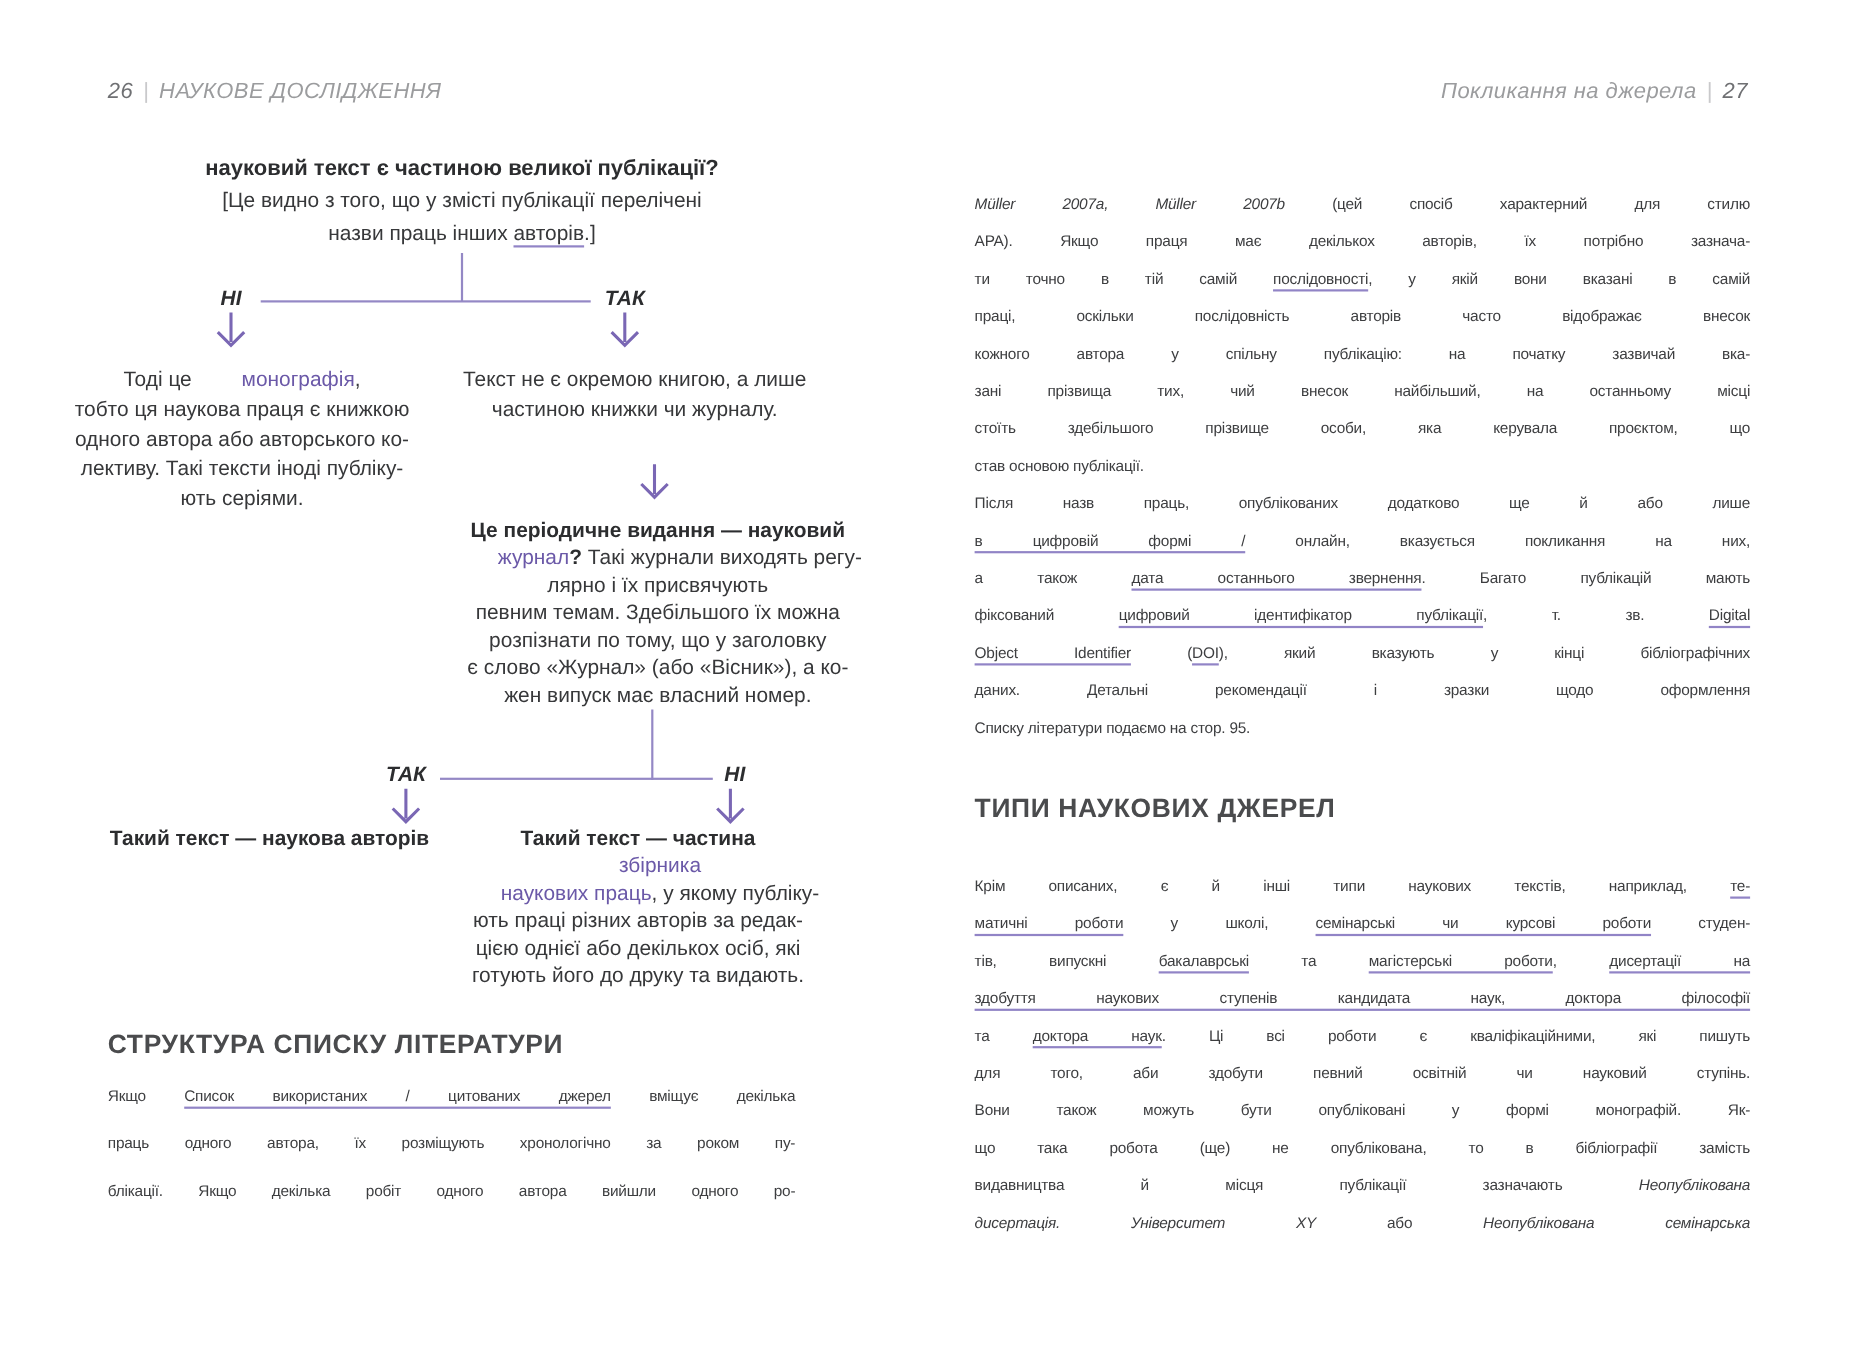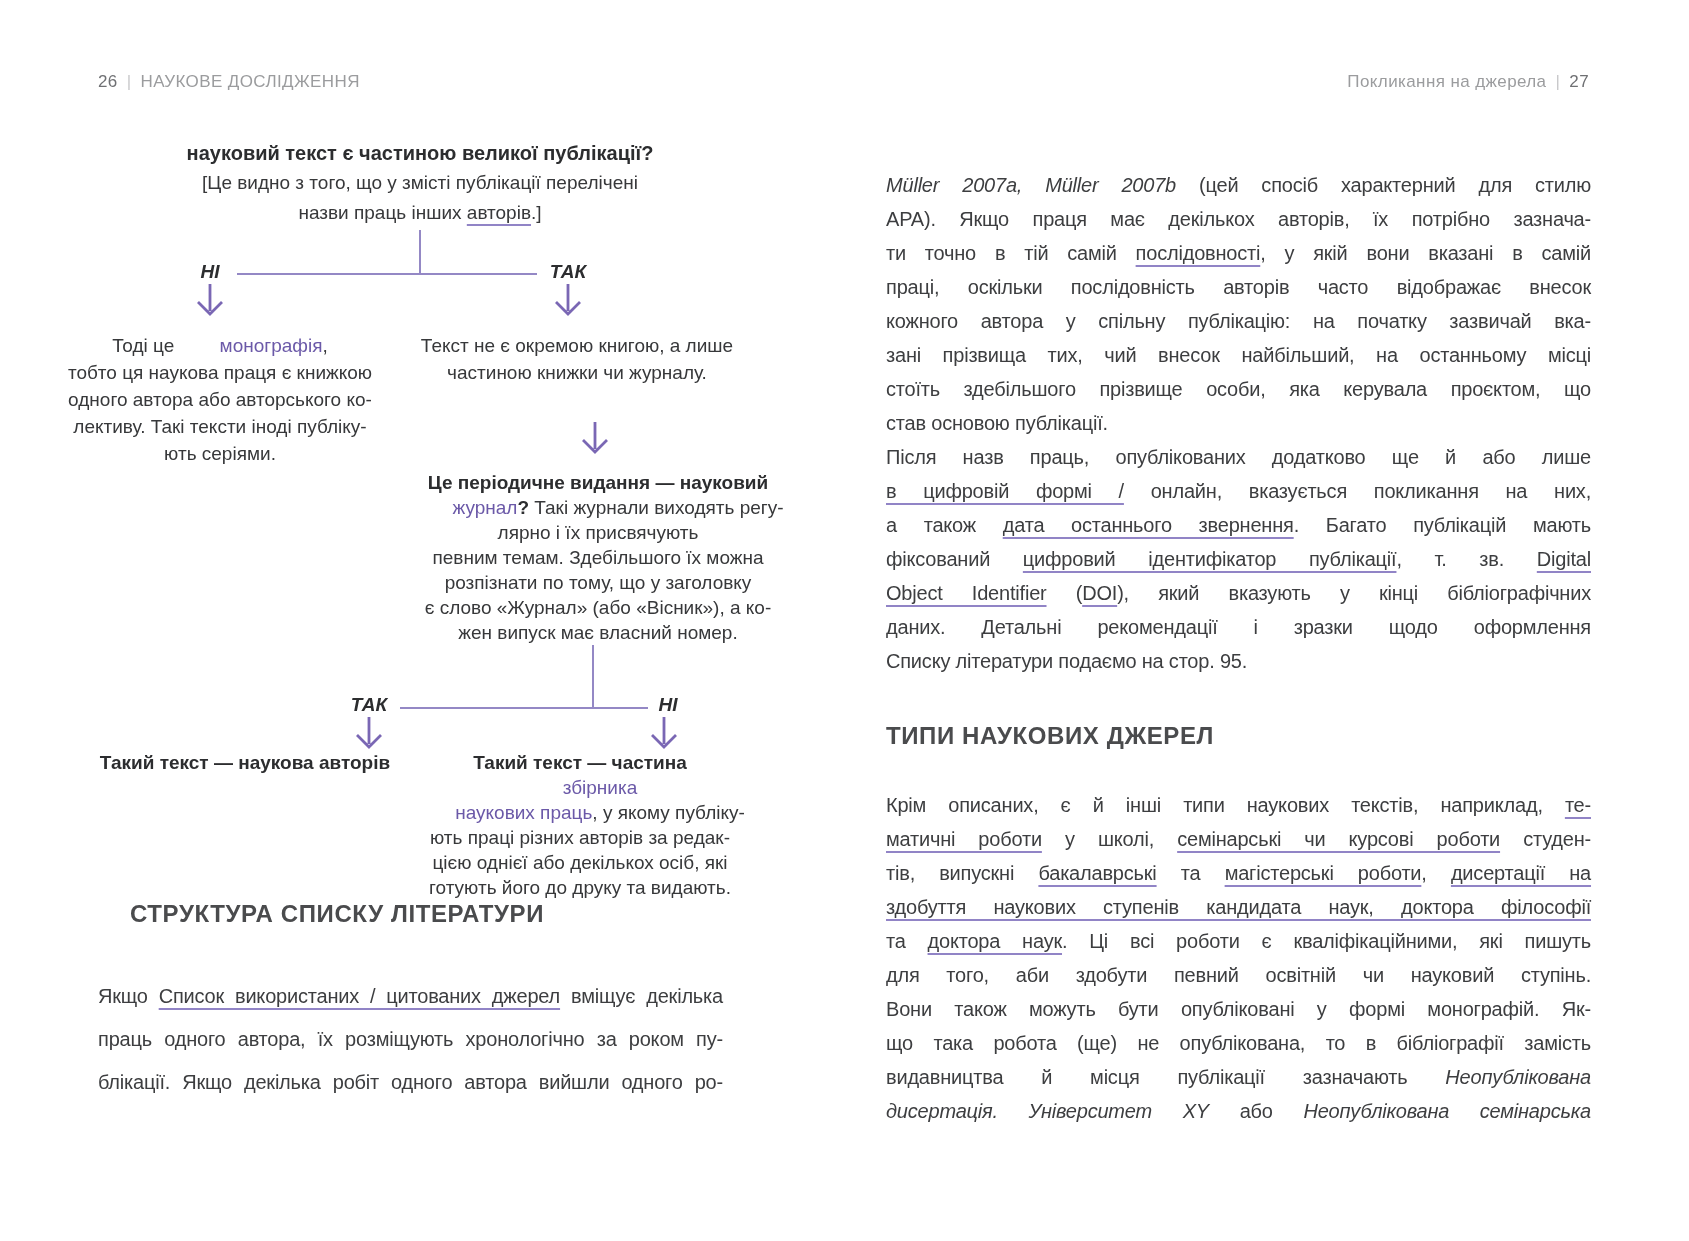--- a/index.html
+++ b/index.html
@@ -2,30 +2,30 @@
 <html><head>
 <meta charset="utf-8">
 <style>
   html,body{margin:0;padding:0;background:#ffffff;}
   #spread{
     position:relative;width:1689px;height:1241px;background:#ffffff;overflow:hidden;
     font-family:"Liberation Sans","DejaVu Sans",sans-serif;
     color:var(--text,#3d3e40);
   }
   
-  .runhead{position:absolute;top:72px;font-size:17px;color:var(--runhead,#9b9c9e);letter-spacing:.4px;white-space:nowrap;}
+  .runhead{position:absolute;top:72px;font-size:20px;color:var(--runhead,#9b9c9e);letter-spacing:.4px;white-space:nowrap;font-style:italic;}
   #left-header{left:98px;}
   #right-header{right:100px;}
   .runhead .pagenum{color:#6f7073;}
   .runhead .sep{color:#c9c9cb;padding:0 9px;font-weight:300;}
 
   
   .tblock{position:absolute;}
   .tline{min-height:1em;}
-  .body-text{font-size:20px;line-height:34px;letter-spacing:-0.2px;}
+  .body-text{font-size:14px;line-height:34px;letter-spacing:-0.2px;}
   .left-par{line-height:43px;}
   .tline.just{text-align:justify;text-align-last:justify;text-justify:inter-word;}
   .centered .tline{text-align:center;}
   .b{font-weight:bold;}
   .i{font-style:italic;}
   .p{color:var(--accent,#6b59a8);font-weight:normal;margin-left:40px;}
   .u{text-decoration:underline;text-decoration-color:var(--underline,#9184c6);text-decoration-thickness:2px;text-underline-offset:5px;}
 
   
   .fc-text{font-size:19px;line-height:27px;color:#37383a;}
@@ -49,21 +49,21 @@
   #fc-arrow-no2{left:647px;top:716px;}
   #fc-no-block{left:55px;top:332px;width:330px;}
   #fc-yes-block{left:412px;top:332px;width:330px;}
   #fc-mid-block{left:412px;top:470px;width:372px;line-height:25px;}
   #fc-article-block{left:78px;top:750px;width:334px;font-weight:bold;color:#2c2d2f;line-height:25px;}
   #fc-collection-block{left:415px;top:750px;width:330px;line-height:25px;}
   #fc-mid-block .b,#fc-collection-block .b,#fc-question .b{color:#2c2d2f;}
 
   
   .sec-heading{position:absolute;font-size:24px;font-weight:bold;color:var(--heading,#4a4b4d);letter-spacing:.6px;white-space:nowrap;}
-  #left-section-heading{left:98px;top:900px;margin-left:32px;}
+  #left-section-heading{left:98px;top:936px;}
   #right-section-heading{left:886px;top:722px;}
 
   
   #left-paragraph{left:98px;top:975px;width:625px;}
   #right-p1{left:886px;top:168px;width:705px;}
   #right-p2{left:886px;top:440px;width:705px;}
   #right-p3{left:886px;top:788px;width:705px;}
 </style>
 </head>
 <body>

